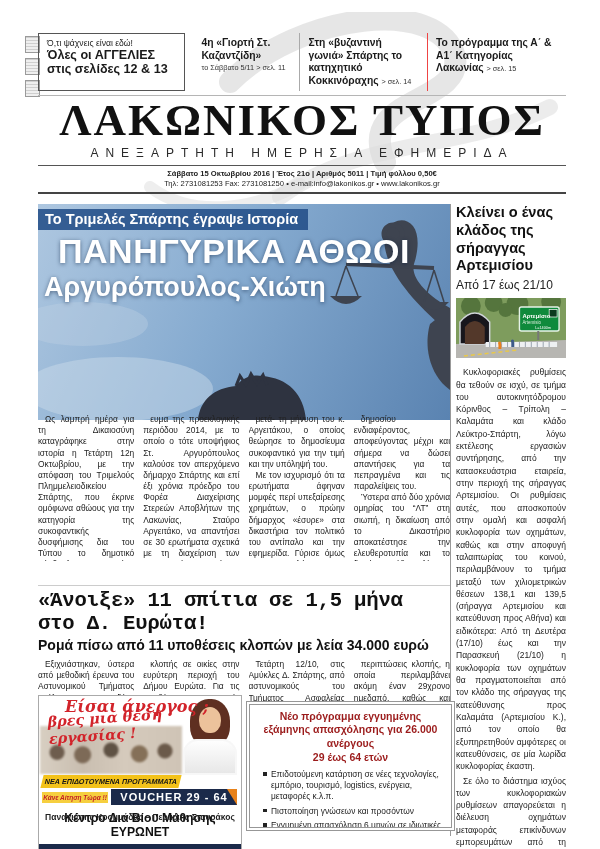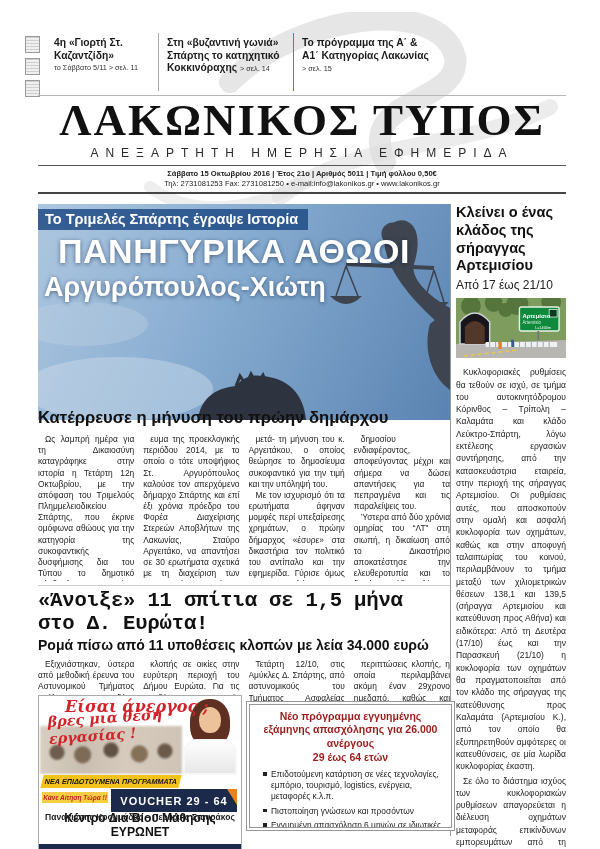--- a/index.html
+++ b/index.html
@@ -95,21 +95,21 @@
   .w-suit{position:absolute;left:1px;top:40px;width:54px;height:36px;border-radius:15px 15px 0 0;
           background:linear-gradient(#ffffff,#e6e6e6);box-shadow:inset 0 0 0 2px #f7f7f7;}
   .script1{position:absolute;left:26px;top:1px;font-family:"DejaVu Serif",serif;font-style:italic;
            font-weight:bold;color:#d2232a;font-size:16px;}
   .script2{position:absolute;left:8px;top:17px;font-family:"DejaVu Serif",serif;font-style:italic;
            font-weight:bold;color:#d2232a;font-size:14.4px;transform:rotate(-4deg);transform-origin:left top;}
   .yb{position:absolute;left:3px;top:79px;width:138px;height:13px;background:#f3c21a;transform:skewX(-14deg);
       display:flex;align-items:center;justify-content:center;font-size:7.2px;font-weight:bold;color:#161616;}
   .chip{position:absolute;left:3px;top:96px;width:66px;height:11px;background:#f6cf3f;color:#c42127;
         font-weight:bold;font-size:6.5px;font-style:italic;display:flex;align-items:center;justify-content:center;}
-  .voucher{position:absolute;left:72px;top:93px;width:126px;height:23px;background:#1b2a4a;color:#fff;
+  .voucher{position:absolute;left:72px;top:93px;width:126px;height:16px;background:#1b2a4a;color:#fff;
            font-weight:bold;font-size:11px;letter-spacing:1px;display:flex;align-items:center;justify-content:center;}
   .voucher::after{content:"";position:absolute;right:0;top:0;border-top:16px solid #e8821a;border-left:10px solid transparent;}
   .org{position:absolute;top:115px;width:100%;text-align:center;font-size:12.2px;font-weight:bold;color:#101010;}
   .persons{position:absolute;top:116px;width:100%;text-align:center;font-size:8.5px;font-weight:bold;color:#222;}
   .navybar{position:absolute;bottom:0;left:0;right:0;height:6px;background:#1b2a4a;}
 
   
   .ad-mid{position:absolute;left:246px;top:701px;width:209px;height:130px;border:4px double #979797;
           background:#fff;padding:5px 8px;box-sizing:border-box;overflow:hidden;z-index:1;}
   .am-title{color:#9b1b1b;font-weight:bold;font-size:10.5px;text-align:center;line-height:1.28;}
@@ -129,20 +129,25 @@
     <path d="M20,175 C60,205 120,200 170,172" stroke="#dedede" stroke-width="12" fill="none" opacity="0.5" stroke-linecap="round"></path>
   </svg>
 
   <div class="stamps">
     <div class="stamp"></div>
     <div class="stamp"></div>
     <div class="stamp"></div>
   </div>
 
   <div class="teasers">
+    <div class="tbox boxed">
+      <div class="t-l1">Ό,τι ψάχνεις είναι εδώ!</div>
+      <div class="t-l2">Όλες οι ΑΓΓΕΛΙΕΣ</div>
+      <div class="t-l2">στις σελίδες 12 &amp; 13</div>
+    </div>
     <div class="tbox tb2">
       <div class="t-b">4η «Γιορτή Στ. Καζαντζίδη»</div>
       <div class="t-n">το Σάββατο 5/11 &gt; σελ. 11</div>
     </div>
     <div class="tbox tb3">
       <div class="t-b"><span>Στη «βυζαντινή γωνιά» Σπάρτης το κατηχητικό Κοκκινόραχης</span> <span class="pg">&gt; σελ. 14</span></div>
     </div>
     <div class="tbox tb4">
       <div class="t-b"><span>Το πρόγραμμα της Α΄ &amp; Α1΄ Κατηγορίας Λακωνίας</span> <span class="pg">&gt; σελ. 15</span></div>
     </div>
@@ -221,21 +226,20 @@
       </g>
     </svg>
     <div class="sb-body">
       <p>Κυκλοφοριακές ρυθμίσεις θα τεθούν σε ισχύ, σε τμήμα του αυτοκινητόδρομου Κόρινθος – Τρίπολη – Καλαμάτα και κλάδο Λεύκτρο-Σπάρτη, λόγω εκτέλεσης εργασιών συντήρησης, από την κατασκευάστρια εταιρεία, στην περιοχή της σήραγγας Αρτεμισίου. Οι ρυθμίσεις αυτές, που αποσκοπούν στην ομαλή και ασφαλή κυκλοφορία των οχημάτων, καθώς και στην αποφυγή ταλαιπωρίας του κοινού, περιλαμβάνουν το τμήμα μεταξύ των χιλιομετρικών θέσεων 138,1 και 139,5 (σήραγγα Αρτεμισίου και κατεύθυνση προς Αθήνα) και ειδικότερα: Από τη Δευτέρα (17/10) έως και την Παρασκευή (21/10) η κυκλοφορία των οχημάτων θα πραγματοποιείται από τον κλάδο της σήραγγας της κατεύθυνσης προς Καλαμάτα (Αρτεμισίου Κ.), από τον οποίο θα εξυπηρετηθούν αμφότερες οι κατευθύνσεις, σε μία λωρίδα κυκλοφορίας έκαστη.</p>
       <p>Σε όλο το διάστημα ισχύος των κυκλοφοριακών ρυθμίσεων απαγορεύεται η διέλευση οχημάτων μεταφοράς επικίνδυνων εμπορευμάτων από τη σήραγγα Αρτεμισίου, από ώρες 09:00 έως και 20:00.</p>
     </div>
 
   </aside>
 
   <section class="story1">
-    <h2>Κατέρρευσε η μήνυση του πρώην δημάρχου</h2>
     <div class="cols4">
       <div class="col">
         <p>Ως λαμπρή ημέρα για τη Δικαιοσύνη καταγράφηκε στην ιστορία η Τετάρτη 12η Οκτωβρίου, με την απόφαση του Τριμελούς Πλημμελειοδικείου Σπάρτης, που έκρινε ομόφωνα αθώους για την κατηγορία της συκοφαντικής δυσφήμισης δια του Τύπου το δημοτικό σύμβουλο Σταύρο Αργυρόπουλο και την εκδότρια του “Λακωνικού Τύπου” Χριστιάνα Χιώτη.</p>
 
       </div>
       <div class="col">
         <p>ευμα της προεκλογικής περιόδου 2014, με το οποίο ο τότε υποψήφιος Στ. Αργυρόπουλος καλούσε τον απερχόμενο δήμαρχο Σπάρτης και επί έξι χρόνια πρόεδρο του Φορέα Διαχείρισης Στερεών Αποβλήτων της Λακωνίας, Σταύρο Αργειτάκο, να απαντήσει σε 30 ερωτήματα σχετικά με τη διαχείριση των απορριμμάτων. Αντί για απάντηση, υποψήφιος και εφημερίδα έλαβαν -3 μήνες</p>
       </div>
       <div class="col">
         <p>μετά- τη μήνυση του κ. Αργειτάκου, ο οποίος θεώρησε το δημοσίευμα συκοφαντικό για την τιμή και την υπόληψή του.</p>

